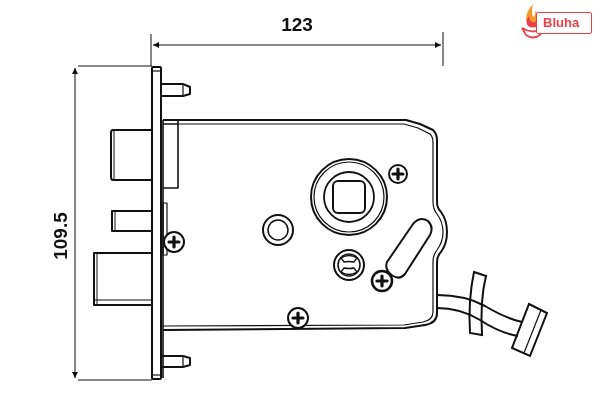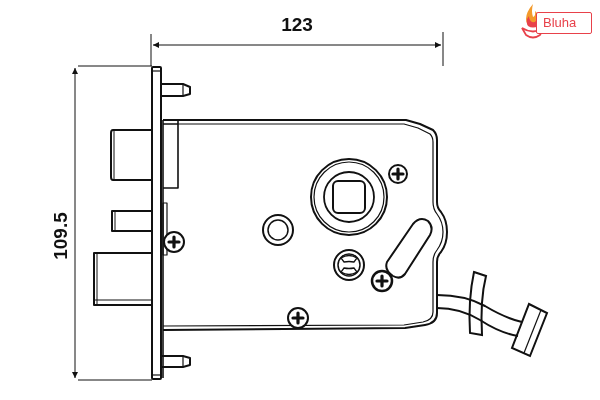--- a/index.html
+++ b/index.html
@@ -1,21 +1,21 @@
 <!DOCTYPE html>
 <html><head>
   <meta charset="utf-8">
   <style>
     html, body { margin: 0; padding: 0; background: #ffffff; }
     body { width: 600px; height: 400px; overflow: hidden; position: relative; font-family: "Liberation Sans", sans-serif; }
     #drawing { position: absolute; left: 0; top: 0; }
     .dim-label { font-family: "Liberation Sans", sans-serif; font-weight: bold; font-size: 19px; fill: #111; }
     .logo { position: absolute; left: 516px; top: 2px; width: 80px; height: 40px; }
     .logo-box { position: absolute; left: 20px; top: 10px; width: 54px; height: 20px; border: 1.5px solid #e8414a; border-radius: 2px; background: #fff; }
-    .logo-text { position: absolute; left: 27px; top: 10px; font-family: "Liberation Sans", sans-serif; font-weight: normal; font-size: 13px; color: #e8414a; line-height: 22px; }
+    .logo-text { position: absolute; left: 27px; top: 10px; font-family: "Liberation Sans", sans-serif; font-weight: bold; font-size: 13px; color: #e8414a; line-height: 22px; }
   </style>
 </head>
 <body>
 
 <svg id="drawing" width="600" height="400" viewBox="0 0 600 400" xmlns="http://www.w3.org/2000/svg">
   <defs>
     <marker id="arr" viewBox="0 0 10 10" refX="10" refY="5" markerWidth="10" markerHeight="6" orient="auto-start-reverse" markerUnits="userSpaceOnUse">
       <path d="M0,0 L10,5 L0,10 z" fill="#111"></path>
     </marker>
   </defs>

